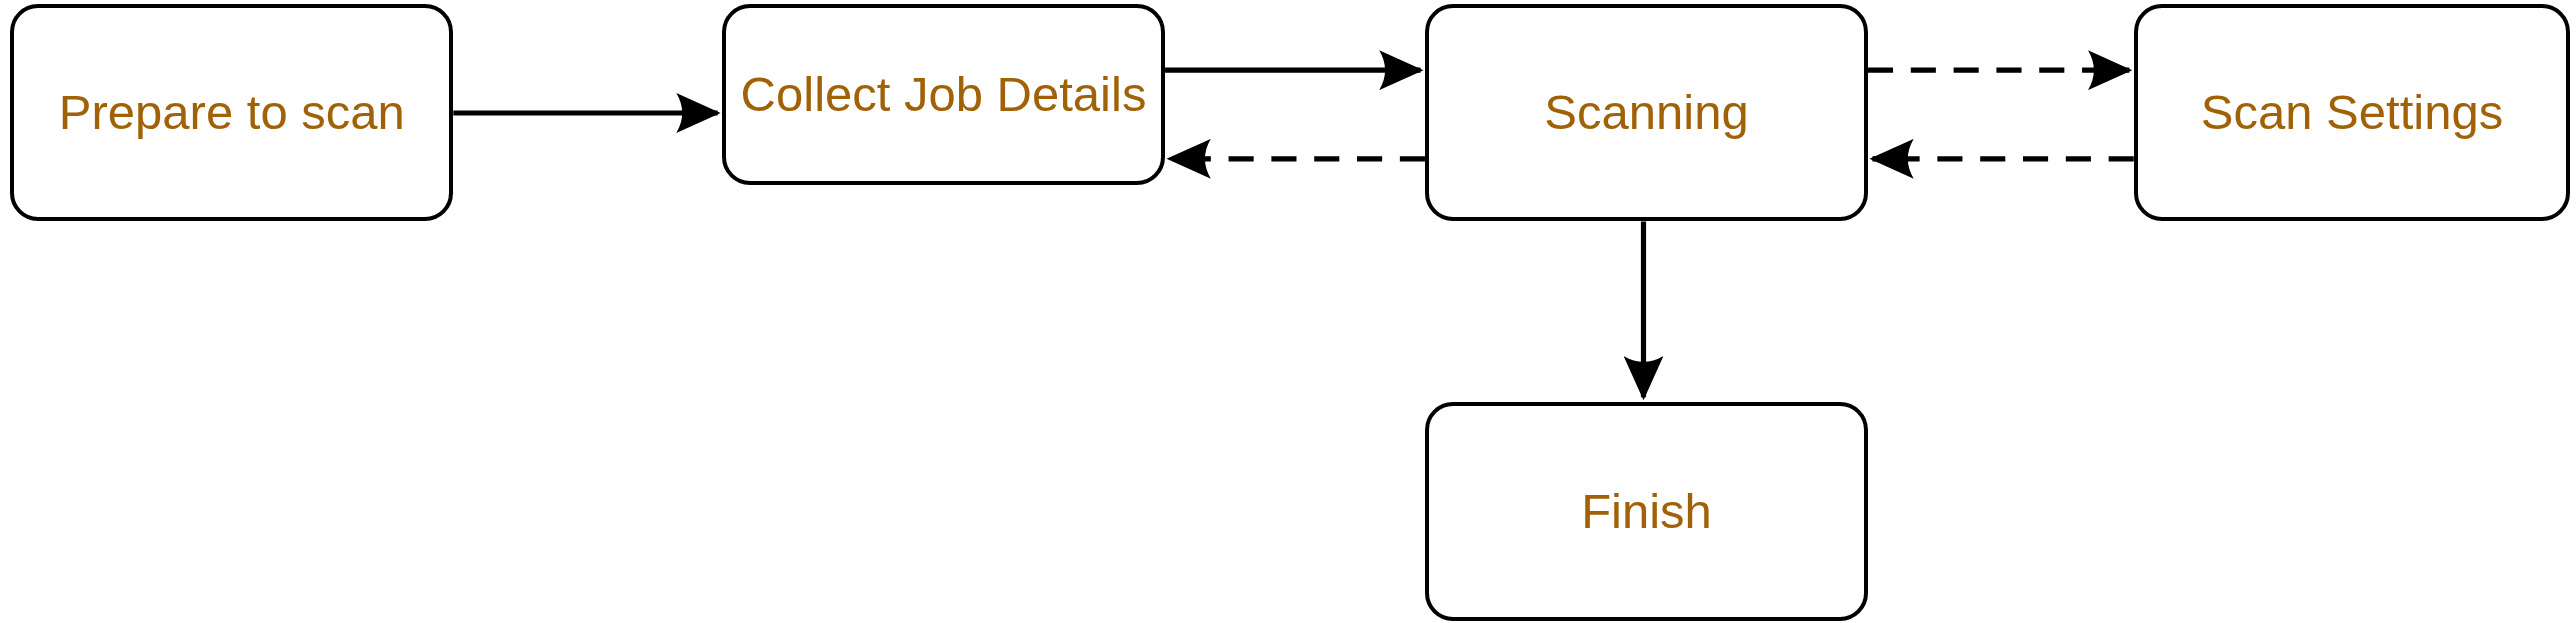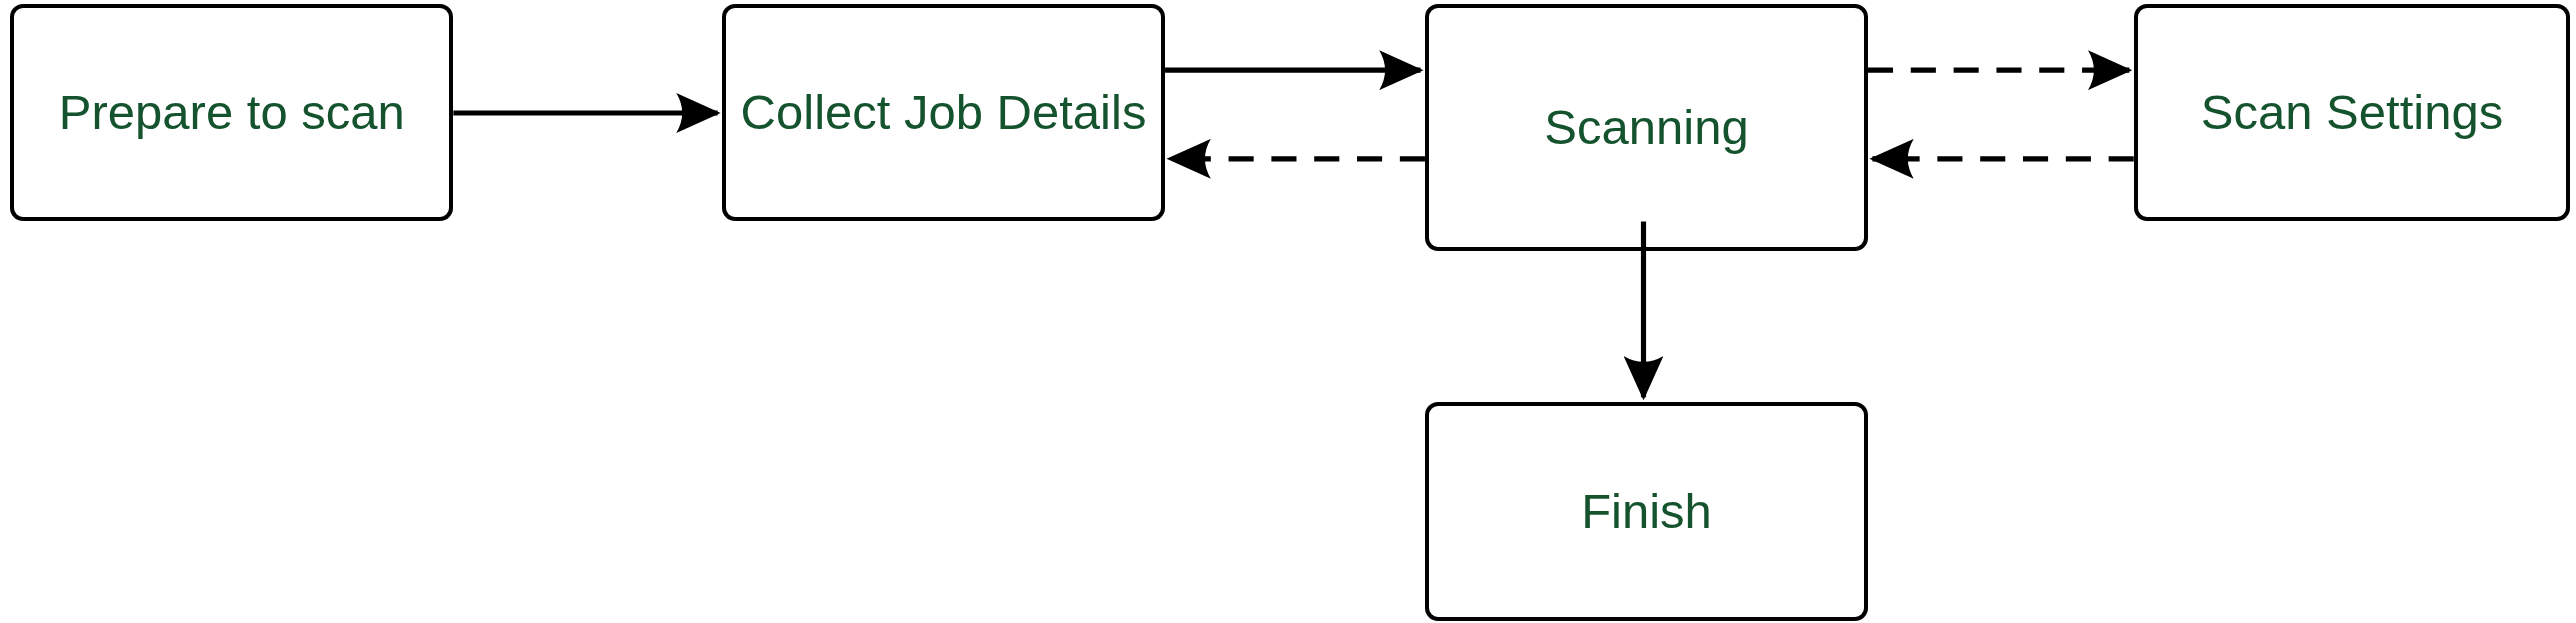--- a/index.html
+++ b/index.html
@@ -13,33 +13,33 @@
     height: 624px;
     background: #ffffff;
     overflow: hidden;
     font-family: "Liberation Sans", sans-serif;
   }
   .node {
     position: absolute;
     box-sizing: border-box;
     background: #ffffff;
     border: 4.4px solid #000000;
-    border-radius: 13px;
+    border-radius: 28px;
     display: flex;
     align-items: center;
     justify-content: center;
-    color: #14532d;
+    color: #a16207;
     font-size: 49px;
     line-height: 1.1;
     white-space: nowrap;
     z-index: 1;
   }
   #node-prepare  { left: 10.3px;   top: 4.4px;   width: 443px; height: 217px; }
-  #node-collect  { left: 722px;  top: 4.4px;   width: 443px; height: 217px; }
-  #node-scanning { left: 1425px; top: 4.4px;   width: 443px; height: 247px; }
+  #node-collect  { left: 722px;  top: 4.4px;   width: 443px; height: 181px; }
+  #node-scanning { left: 1425px; top: 4.4px;   width: 443px; height: 217px; }
   #node-settings { left: 2134px; top: 4.4px;   width: 436px; height: 217px; }
   #node-finish   { left: 1425px; top: 402px; width: 443px; height: 219px; }
   .edges-layer {
     position: absolute;
     left: 0;
     top: 0;
     z-index: 2;
     pointer-events: none;
   }
   .edge {

